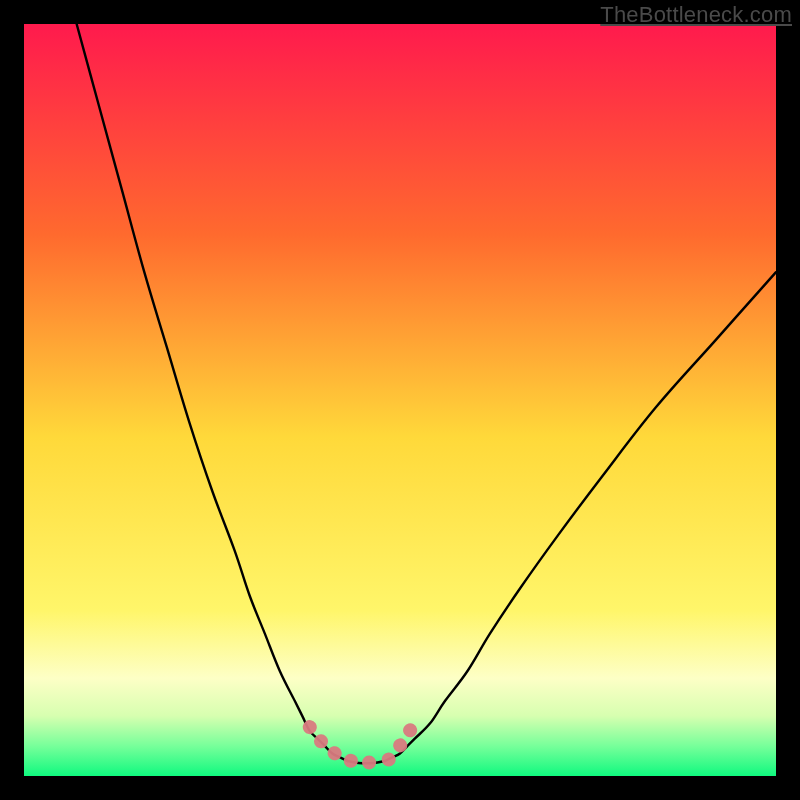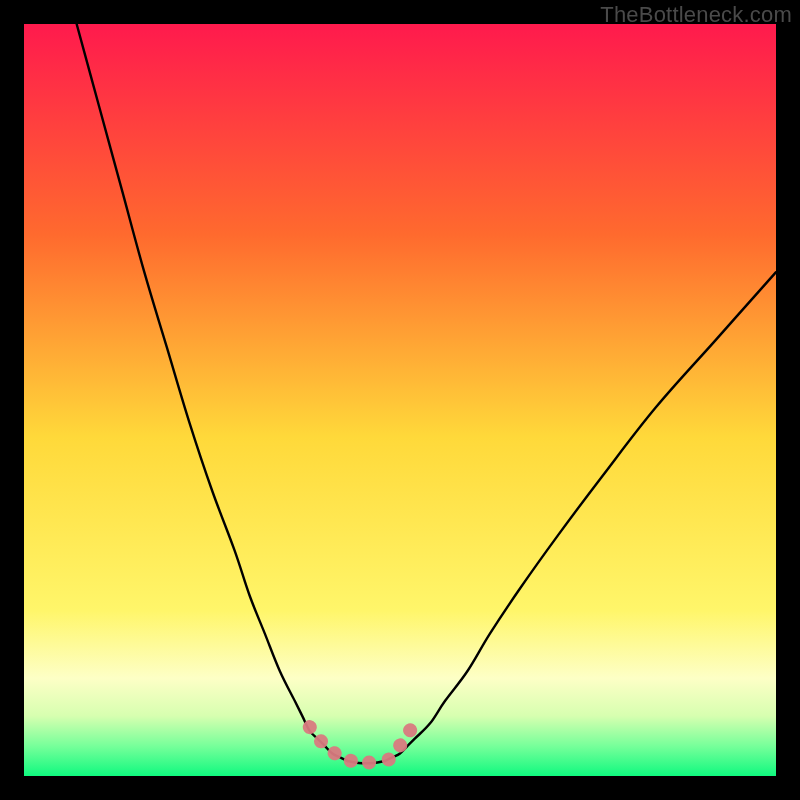--- a/index.html
+++ b/index.html
@@ -28,20 +28,21 @@
   }
   .watermark {
     position: absolute;
     top: 2px;
     right: 8px;
     color: #4a4a4a;
     font-size: 22px;
     font-weight: 500;
     letter-spacing: 0.2px;
     user-select: none;
+    text-decoration: underline;
   }
 </style>
 </head>
 <body>
 
 <div class="frame">
   <svg class="plot-area" viewBox="0 0 752 752" preserveAspectRatio="none">
     <defs>
       <linearGradient id="bg-grad" x1="0" y1="0" x2="0" y2="1">
         <stop offset="0%" stop-color="#ff1a4d"></stop>

